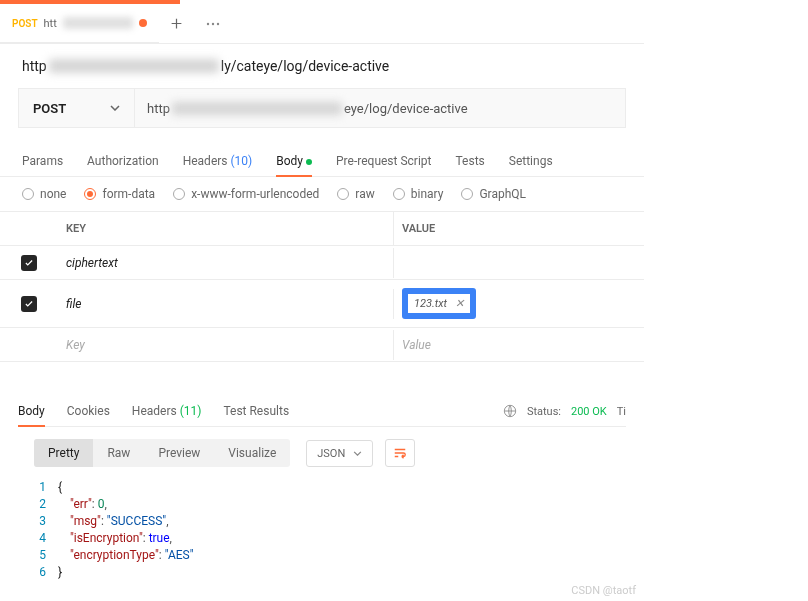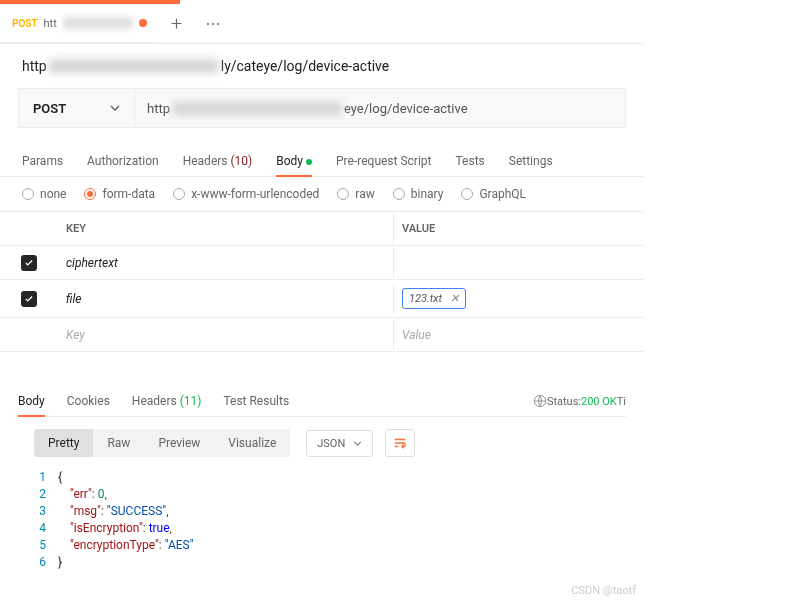--- a/index.html
+++ b/index.html
@@ -15,50 +15,50 @@
 .url-display { padding: 14px 22px; font-size: 14px; color: #212121; display: flex; align-items: center; }
 .url-display .blur { filter: blur(4px); background: #d5d5d5; color: transparent; width: 170px; height: 14px; display: inline-block; border-radius: 2px; margin: 0 2px; }
 .request-row { display: flex; margin: 0 18px; border: 1px solid #ececec; background: #f9f9f9; height: 40px; }
 .method-dd { width: 116px; display: flex; align-items: center; justify-content: space-between; padding: 0 14px; border-right: 1px solid #ececec; font-size: 13px; font-weight: 600; color: #212121; cursor: pointer; }
 .url-input { flex: 1; display: flex; align-items: center; padding: 0 12px; font-size: 13px; color: #555; }
 .url-input .blur { filter: blur(4px); background: #d5d5d5; color: transparent; width: 170px; height: 13px; display: inline-block; border-radius: 2px; margin: 0 2px; }
 .req-tabs { display: flex; gap: 24px; padding: 0 22px; margin-top: 18px; border-bottom: 1px solid #ececec; }
 .req-tab { padding: 8px 0; font-size: 12px; color: #666; cursor: pointer; position: relative; }
 .req-tab.active { color: #212121; }
 .req-tab.active::after { content: ''; position: absolute; left: 0; right: 0; bottom: -1px; height: 2px; background: #ff6c37; }
-.req-tab .count { color: #7f1d1d; }
+.req-tab .count { color: #3b82f6; }
 .req-tab .green-dot { width: 6px; height: 6px; border-radius: 50%; background: #0cbb52; display: inline-block; margin-left: 3px; vertical-align: middle; }
 .body-types { display: flex; gap: 18px; padding: 10px 22px; align-items: center; }
 .radio-item { display: flex; align-items: center; gap: 6px; font-size: 12px; color: #666; cursor: pointer; }
 .radio-outer { width: 12px; height: 12px; border-radius: 50%; border: 1px solid #aaa; display: flex; align-items: center; justify-content: center; }
 .radio-item.selected .radio-outer { border-color: #ff6c37; }
 .radio-inner { width: 6px; height: 6px; border-radius: 50%; background: #ff6c37; display: none; }
 .radio-item.selected .radio-inner { display: block; }
 .kv-table { border-top: 1px solid #ececec; }
 .kv-header { display: flex; border-bottom: 1px solid #ececec; background: #fff; }
 .kv-header .kv-check { width: 58px; }
 .kv-header .kv-key { flex: 0 0 336px; padding: 10px 8px; font-size: 11px; font-weight: 600; color: #666; border-right: 1px solid #ececec; }
 .kv-header .kv-val { flex: 1; padding: 10px 8px; font-size: 11px; font-weight: 600; color: #666; }
 .kv-row { display: flex; border-bottom: 1px solid #ececec; align-items: center; min-height: 34px; font-style: italic; }
 .kv-check { width: 58px; display: flex; align-items: center; justify-content: center; }
 .checkbox { width: 16px; height: 16px; border-radius: 3px; background: #262626; display: flex; align-items: center; justify-content: center; }
 .checkbox svg { width: 10px; height: 10px; fill: #fff; }
 .kv-key { flex: 0 0 336px; padding: 8px; font-size: 12px; color: #212121; border-right: 1px solid #ececec; }
 .kv-val { flex: 1; padding: 8px; font-size: 12px; color: #666; overflow: hidden; text-overflow: ellipsis; white-space: nowrap; }
-.file-chip { display: inline-flex; align-items: center; border: 1px solid #3b82f6; border-radius: 3px; padding: 3px 6px; gap: 8px; font-size: 11px; color: #555; }
+.file-chip { display: inline-flex; align-items: center; border: 6px solid #3b82f6; border-radius: 3px; padding: 3px 6px; gap: 8px; font-size: 11px; color: #555; }
 .file-chip .x { color: #888; cursor: pointer; }
 .kv-row.empty .kv-key, .kv-row.empty .kv-val { color: #aaa; }
 .kv-row.empty .kv-check { }
 .response-section { margin-top: 34px; padding: 0 18px; }
 .resp-tabs { display: flex; align-items: center; border-bottom: 1px solid #ececec; gap: 22px; }
 .resp-tab { padding: 8px 0; font-size: 12px; color: #666; cursor: pointer; position: relative; }
 .resp-tab.active { color: #212121; }
 .resp-tab.active::after { content: ''; position: absolute; left: 0; right: 0; bottom: -1px; height: 2px; background: #ff6c37; }
 .resp-tab .count { color: #0cbb52; }
-.resp-status { margin-left: auto; display: flex; align-items: center; font-size: 11px; color: #666; }
+.resp-status { margin-left: auto; display: flex; align-items: center; gap: 10px; font-size: 11px; color: #666; }
 .resp-status .globe { width: 14px; height: 14px; }
 .resp-status .ok { color: #0cbb52; text-align: right; }
 .view-row { display: flex; align-items: center; gap: 4px; padding: 12px 16px; }
 .view-tabs { display: flex; background: #f2f2f2; border-radius: 3px; overflow: hidden; }
 .view-tab { padding: 7px 14px; font-size: 12px; color: #666; cursor: pointer; }
 .view-tab.active { background: #e0e0e0; color: #212121; }
 .format-dd { margin-left: 12px; border: 1px solid #ddd; padding: 6px 10px; font-size: 11px; color: #666; display: flex; align-items: center; gap: 8px; cursor: pointer; border-radius: 3px; }
 .wrap-btn { margin-left: 8px; border: 1px solid #ddd; width: 30px; height: 28px; display:flex; align-items:center; justify-content:center; border-radius: 3px; cursor:pointer; }
 .wrap-btn svg { width: 14px; stroke: #ff6c37; fill: none; stroke-width: 1.5; }
 .code-area { font-family: Consolas, Monaco, monospace; font-size: 12px; line-height: 17px; }

